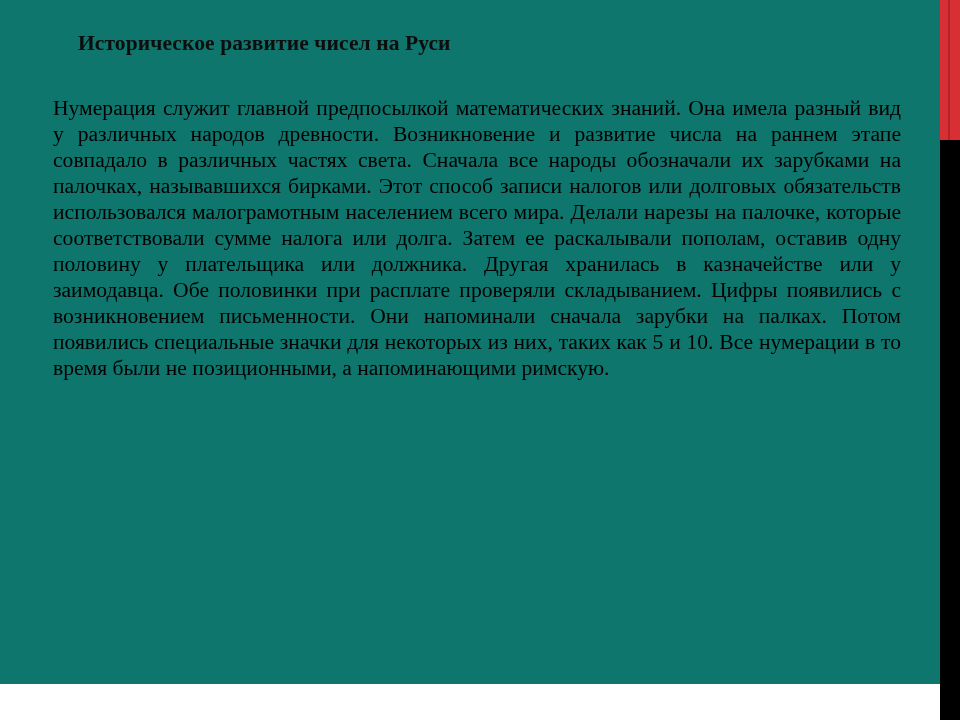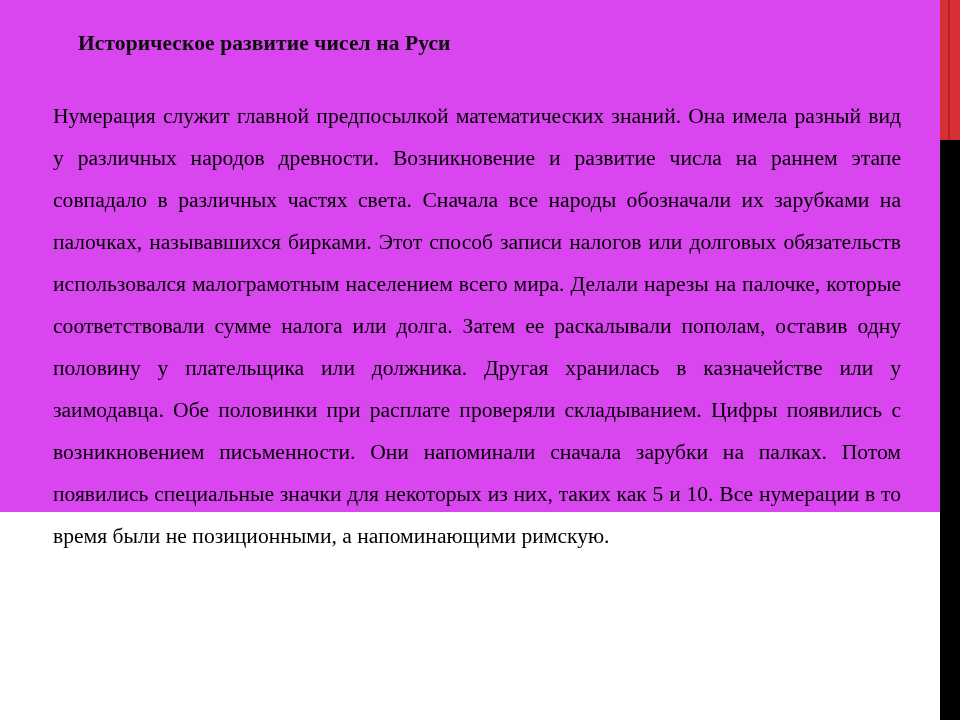--- a/index.html
+++ b/index.html
@@ -10,22 +10,22 @@
     width: 960px;
     height: 720px;
     background: #ffffff;
     font-family: "Liberation Serif", "DejaVu Serif", serif;
     overflow: hidden;
   }
 
   #slide {
     position: relative;
     width: 960px;
-    height: 512px;
-    background: #d946ef;
+    height: 684px;
+    background: #0f766e;
     box-sizing: border-box;
   }
 
   
   #side-bar {
     position: absolute;
     top: 0;
     right: 0;
     width: 20px;
     height: 720px;
@@ -69,21 +69,21 @@
     white-space: nowrap;
   }
 
   
   #body-text {
     position: absolute;
     left: 53px;
     top: 95px;
     width: 848px;
     font-size: 21.6px;
-    line-height: 42px;
+    line-height: 26px;
     color: #000000;
     text-align: justify;
     text-justify: inter-word;
     hyphens: none;
   }
 </style>
 </head>
 <body>
 
 <div id="slide">

